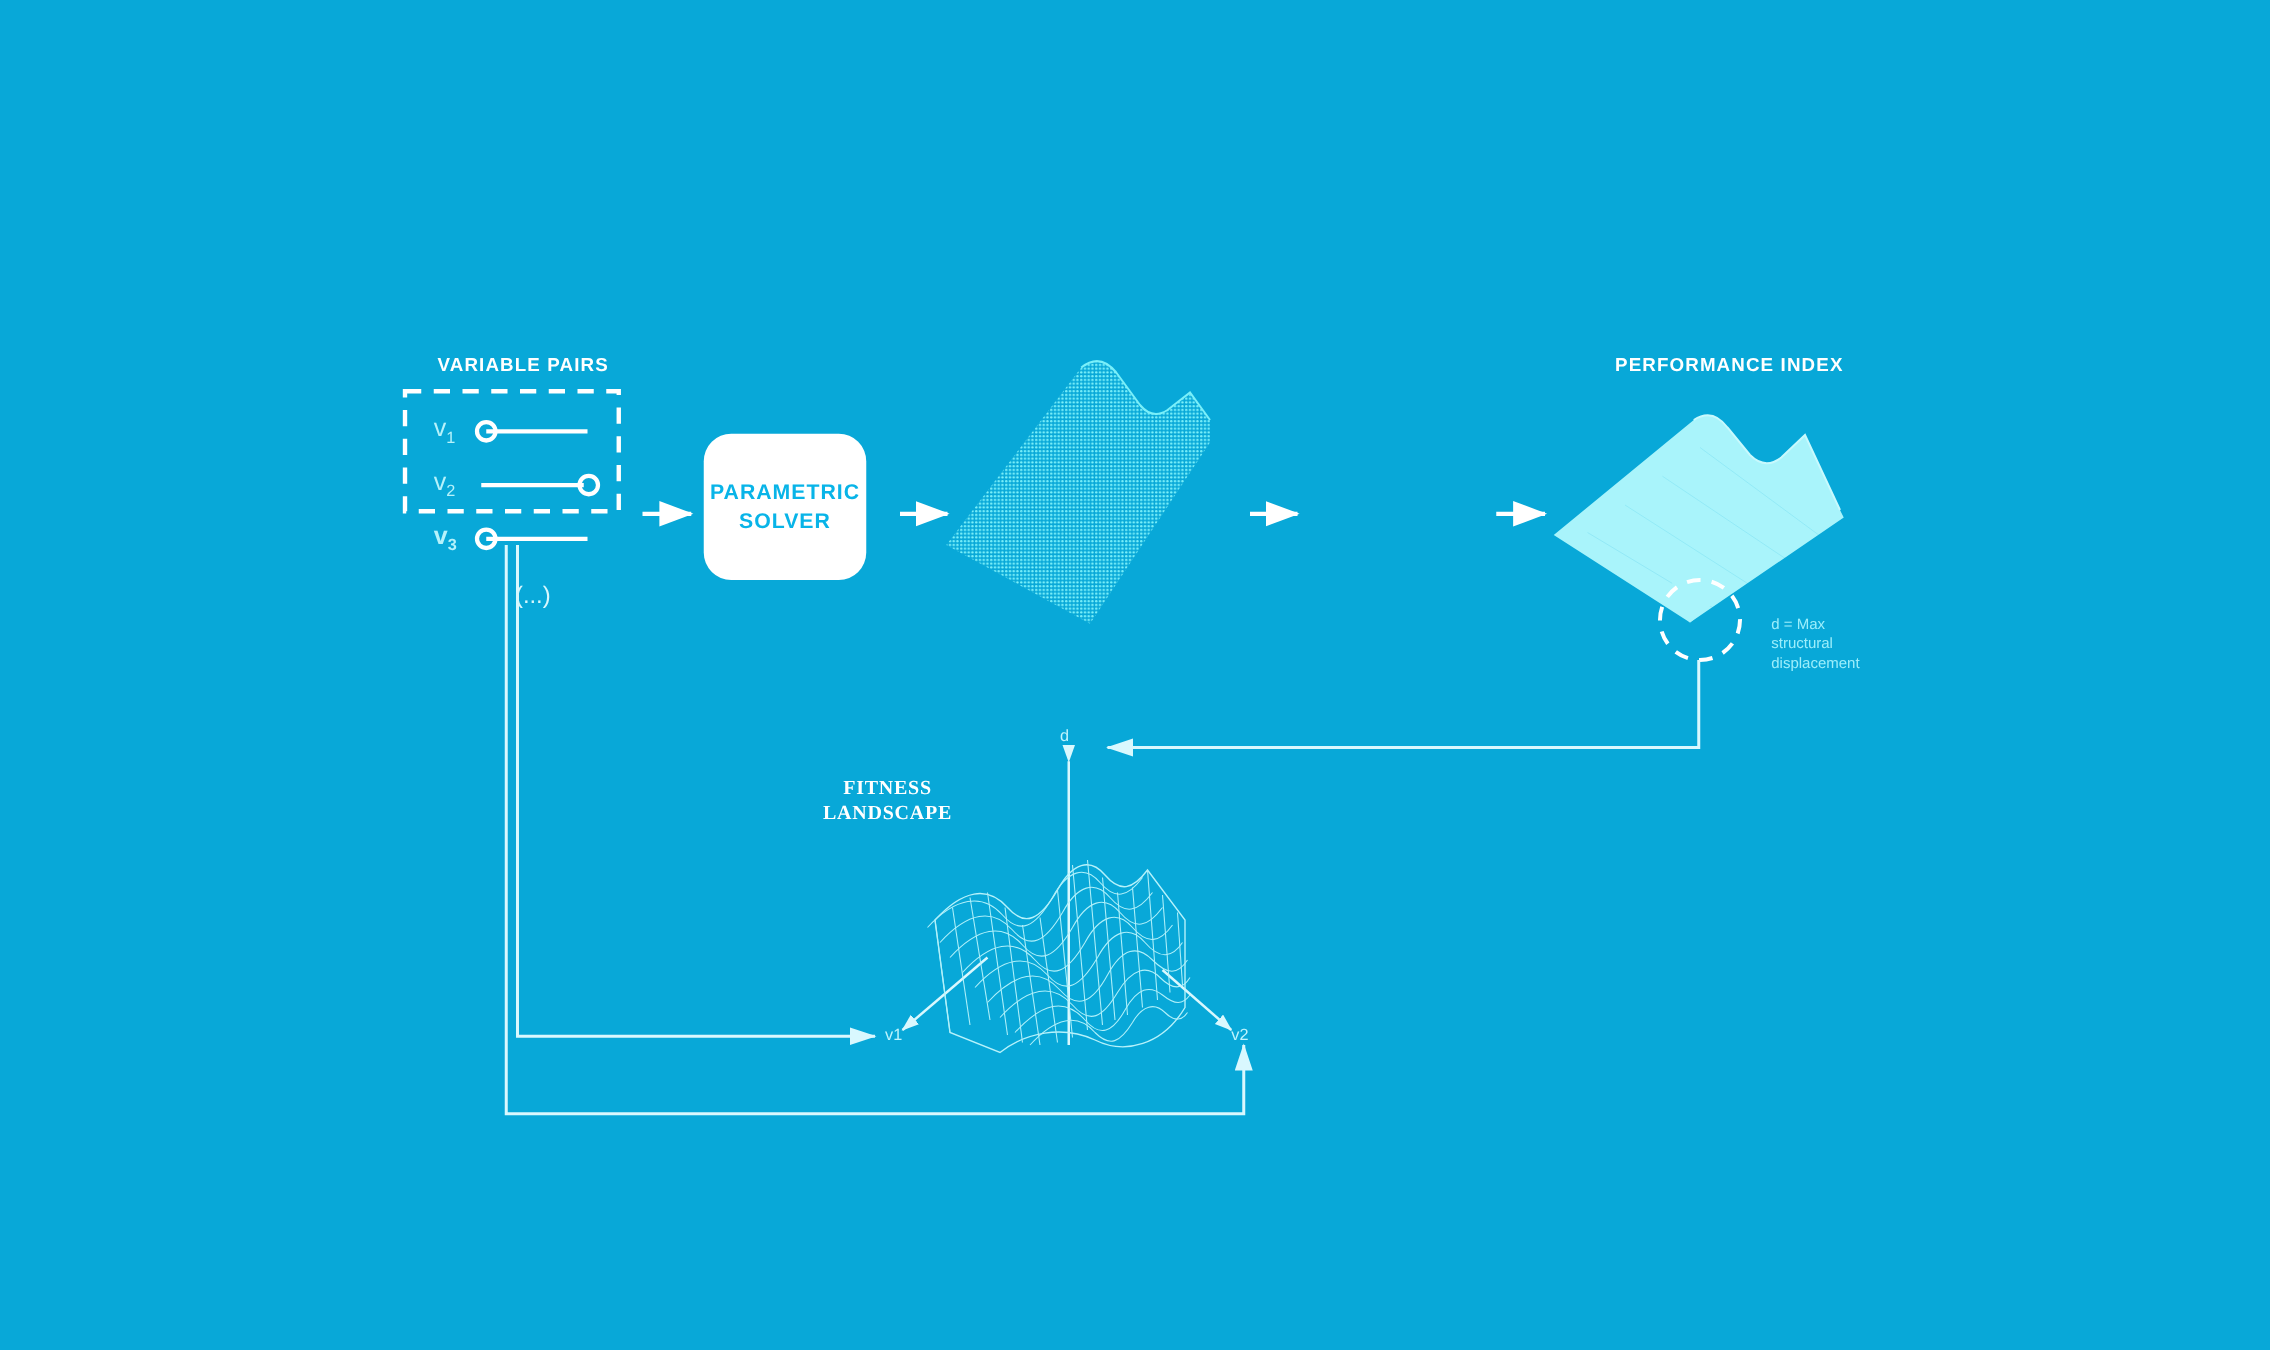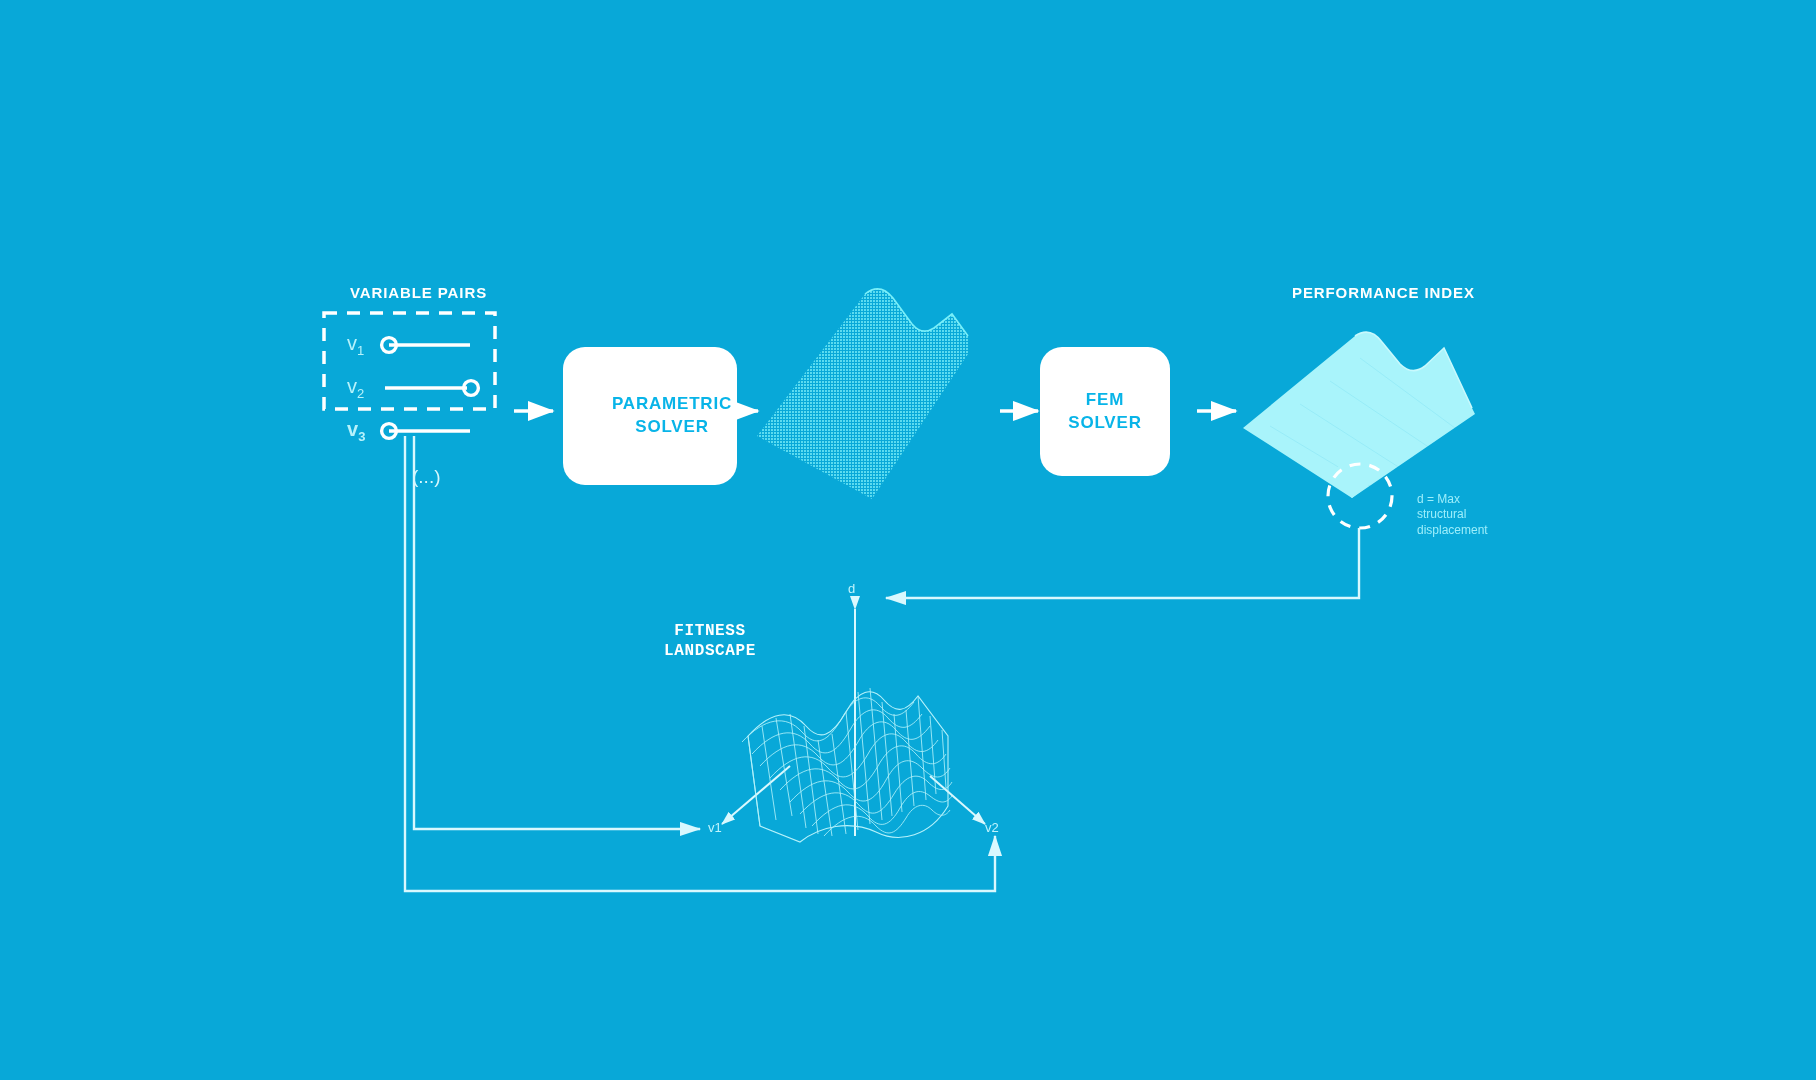--- a/index.html
+++ b/index.html
@@ -80,21 +80,21 @@
     font-family: "Liberation Sans", sans-serif;
   }
   .fit-title {
     position: absolute;
     color: #ffffff;
     font-weight: bold;
     font-size: 16px;
     letter-spacing: 0.6px;
     line-height: 1.25;
     text-align: center;
-    font-family: Liberation Mono, monospace;
+    font-family: Liberation Serif, serif;
   }
 </style>
 </head>
 <body>
 
 <div id="stage">
 
   <svg class="layer" viewBox="0 0 1816 1080">
     <defs>
       <marker id="arrowWhite" markerWidth="9" markerHeight="9" refX="7.5" refY="3" orient="auto">
@@ -211,33 +211,27 @@
   </div>
   <div class="var-label" style="left:347px; top:339px;">
     <span>v</span><sub>2</sub>
   </div>
   <div class="var-label" style="left:347px; top:382px;font-weight:bold;">
     <span>v</span><sub>3</sub>
   </div>
 
   <div class="ellipsis-label" style="left:412px; top:430px;">(...)</div>
 
-  <div class="proc-box" style="left:563px; top:311px; width:130px; height:138px;padding-left:44px;">
+  <div class="proc-box" style="left:563px; top:311px; width:130px; height:117px;">
     <div>
       <span>PARAMETRIC</span><br>
       <span>SOLVER</span>
     </div>
   </div>
 
-  <div class="proc-box" style="left:1040px; top:311px; width:130px; height:129px;">
-    <div>
-      <span>FEM</span><br>
-      <span>SOLVER</span>
-    </div>
-  </div>
 
   <div class="section-title" style="left:1292px; top:248px;">PERFORMANCE INDEX</div>
 
   <div class="note" style="left:1417px; top:456px;">d = Max
 structural
 displacement</div>
 
   <div class="fit-title" style="left:620px; top:585px; width:180px;">
     <span>FITNESS</span><br>
     <span>LANDSCAPE</span>

